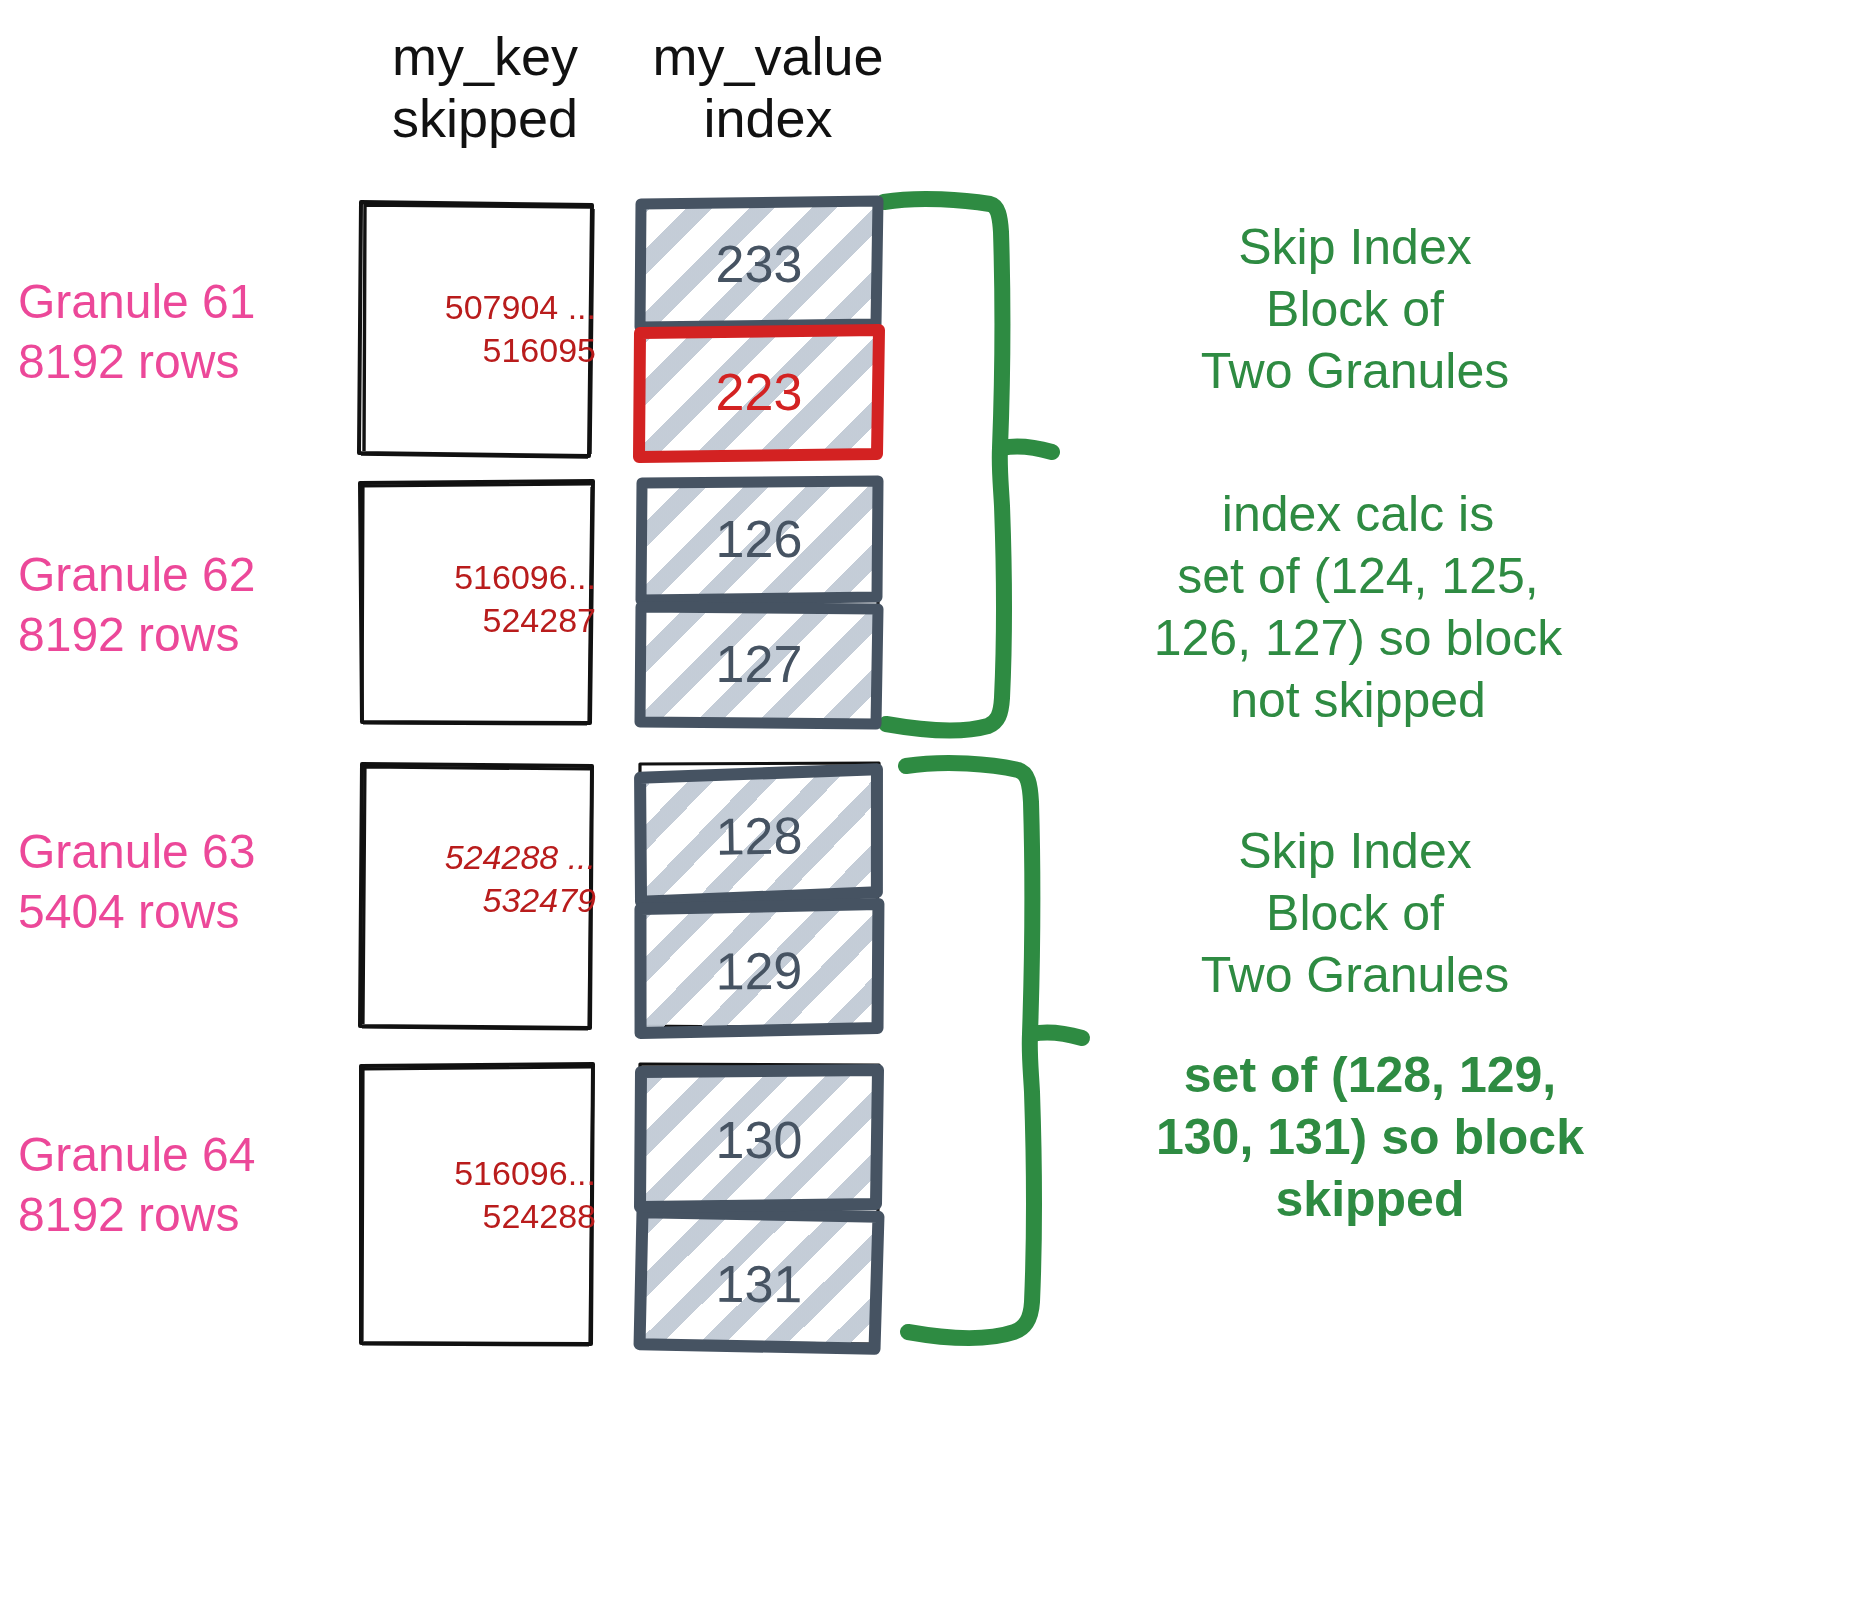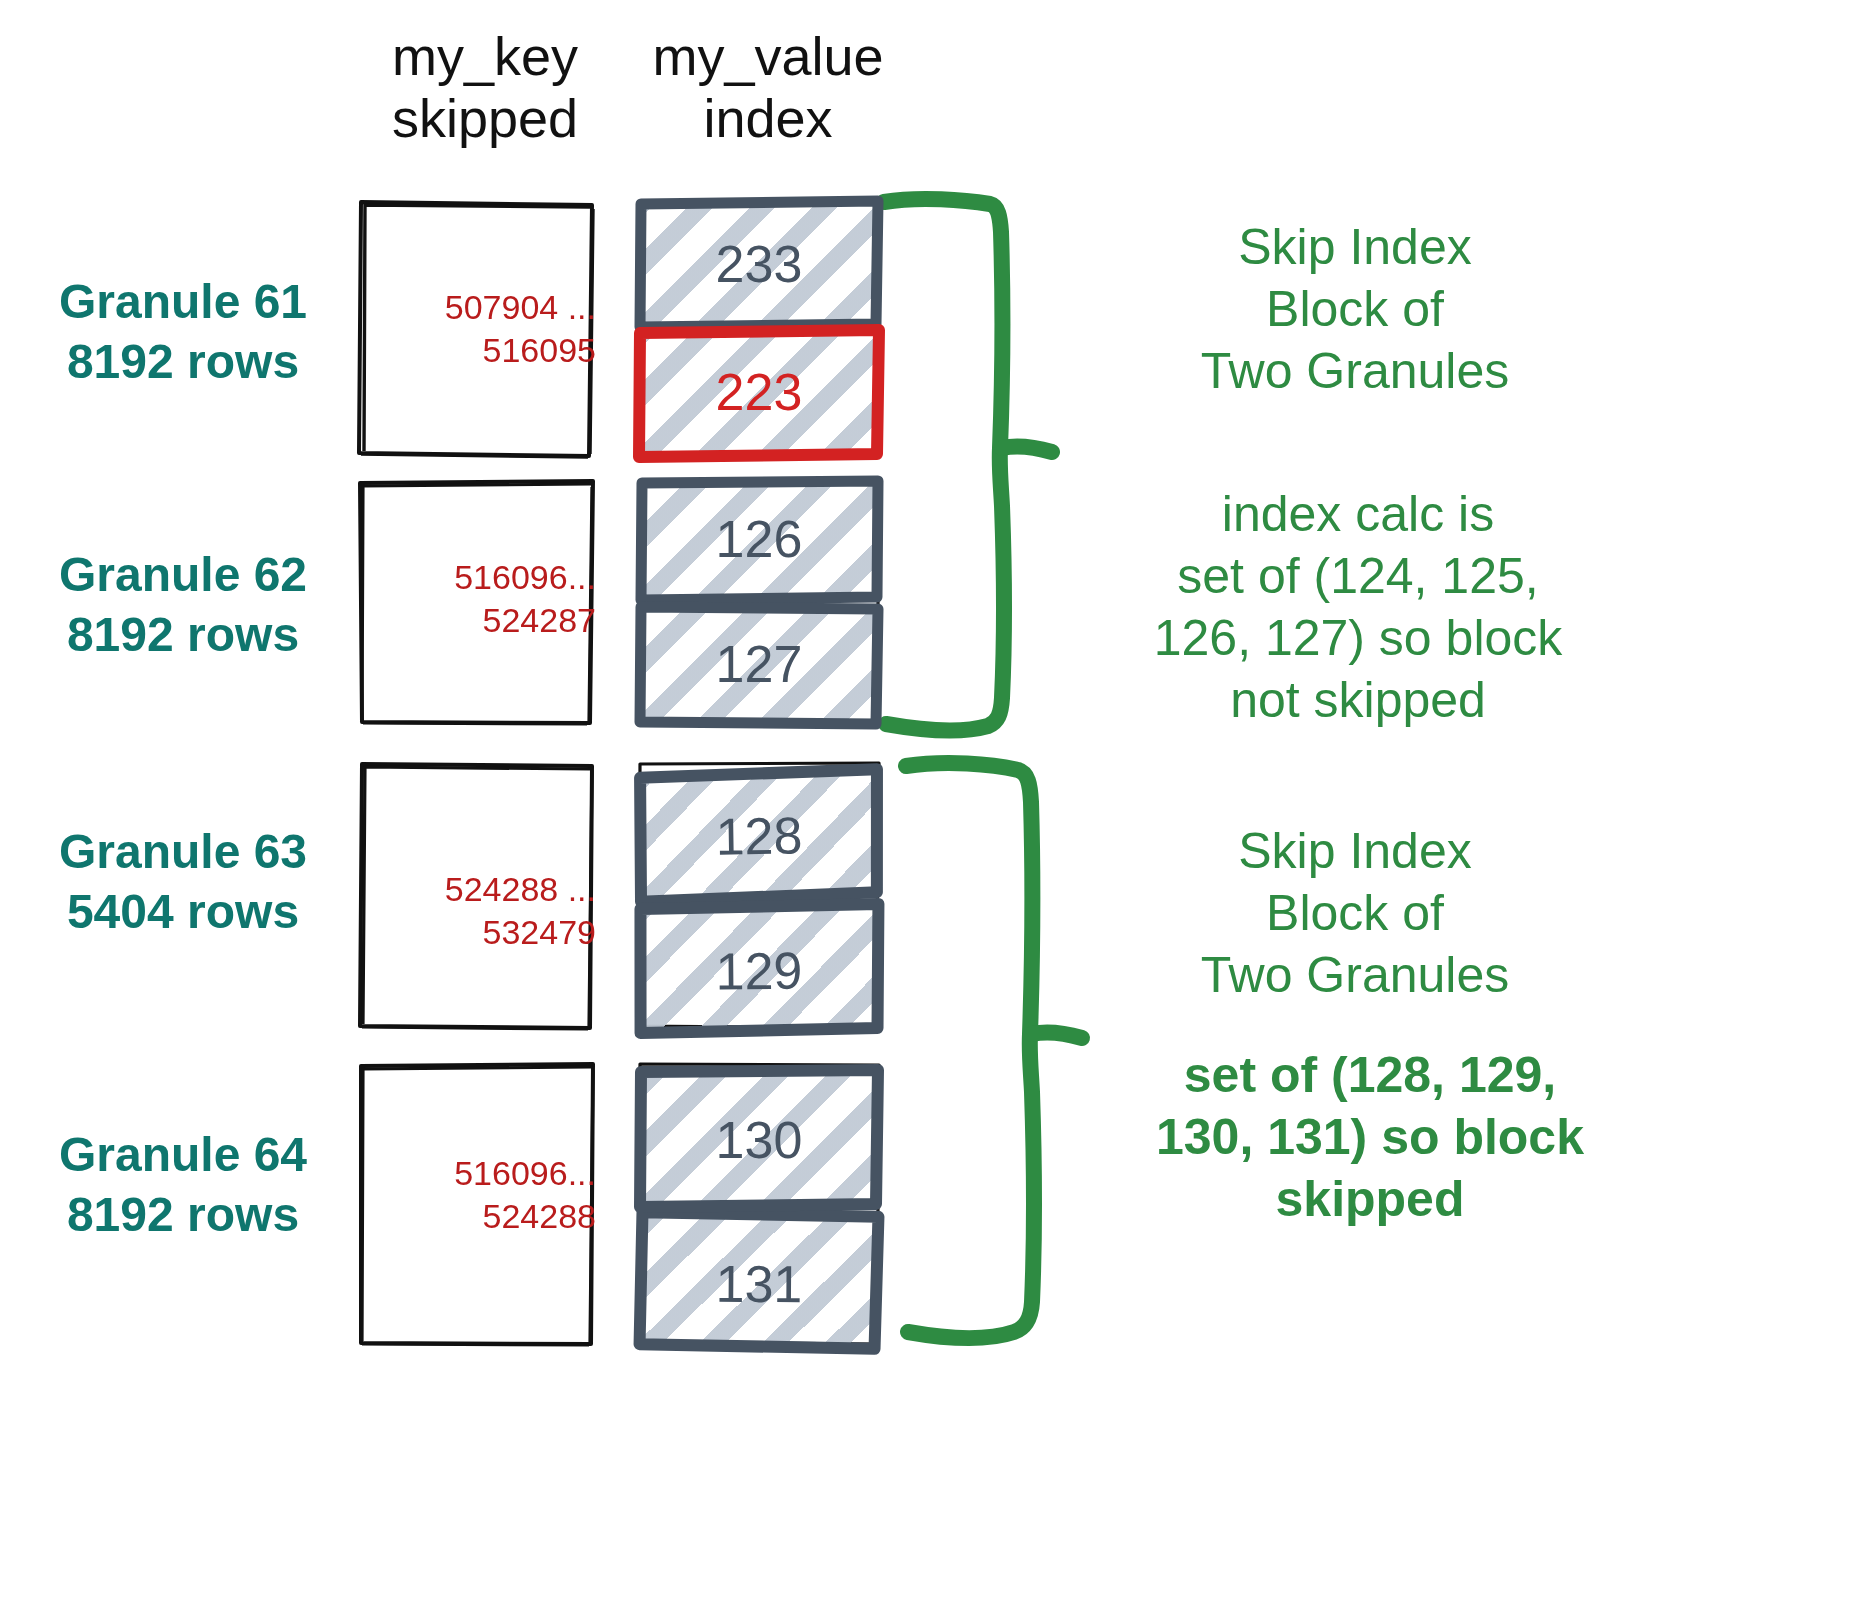--- a/index.html
+++ b/index.html
@@ -31,26 +31,25 @@
     white-space: pre-line;
   }
   #hdr-key   { left: 350px;  top: 26px;  width: 270px; }
   #hdr-value { left: 633px;  top: 26px;  width: 270px; }
 
   
   .granule-label {
     position: absolute;
     left: 18px;
     width: 330px;
-    text-align: center;
+    text-align: left;
     font-size: 48px;
     line-height: 1.26;
-    color: #0f766e;
+    color: #ec4899;
     white-space: pre-line;
-    font-weight: bold;
   }
   #glabel-0 { top: 272px; }
   #glabel-1 { top: 545px; }
   #glabel-2 { top: 822px; }
   #glabel-3 { top: 1125px; }
 
   
   .key-box {
     position: absolute;
     left: 356px;
@@ -66,21 +65,21 @@
     line-height: 1.25;
     color: #b91c1c;
     white-space: pre-line;
   }
   #keybox-0 { top: 198px; height: 262px; }
   #keybox-1 { top: 478px; height: 248px; }
   #keybox-2 { top: 760px; height: 272px; }
   #keybox-3 { top: 1060px; height: 288px; }
   #keybox-0 .key-text { top: 88px; }
   #keybox-1 .key-text { top: 78px; }
-  #keybox-2 .key-text { top: 108px; }
+  #keybox-2 .key-text { top: 76px; font-style: italic; }
   #keybox-3 .key-text { top: 92px; }
 
   
   .value-outer {
     position: absolute;
     left: 636px;
     width: 246px;
   }
   #vouter-0 { top: 198px; height: 262px; }
   #vouter-1 { top: 478px; height: 248px; }

